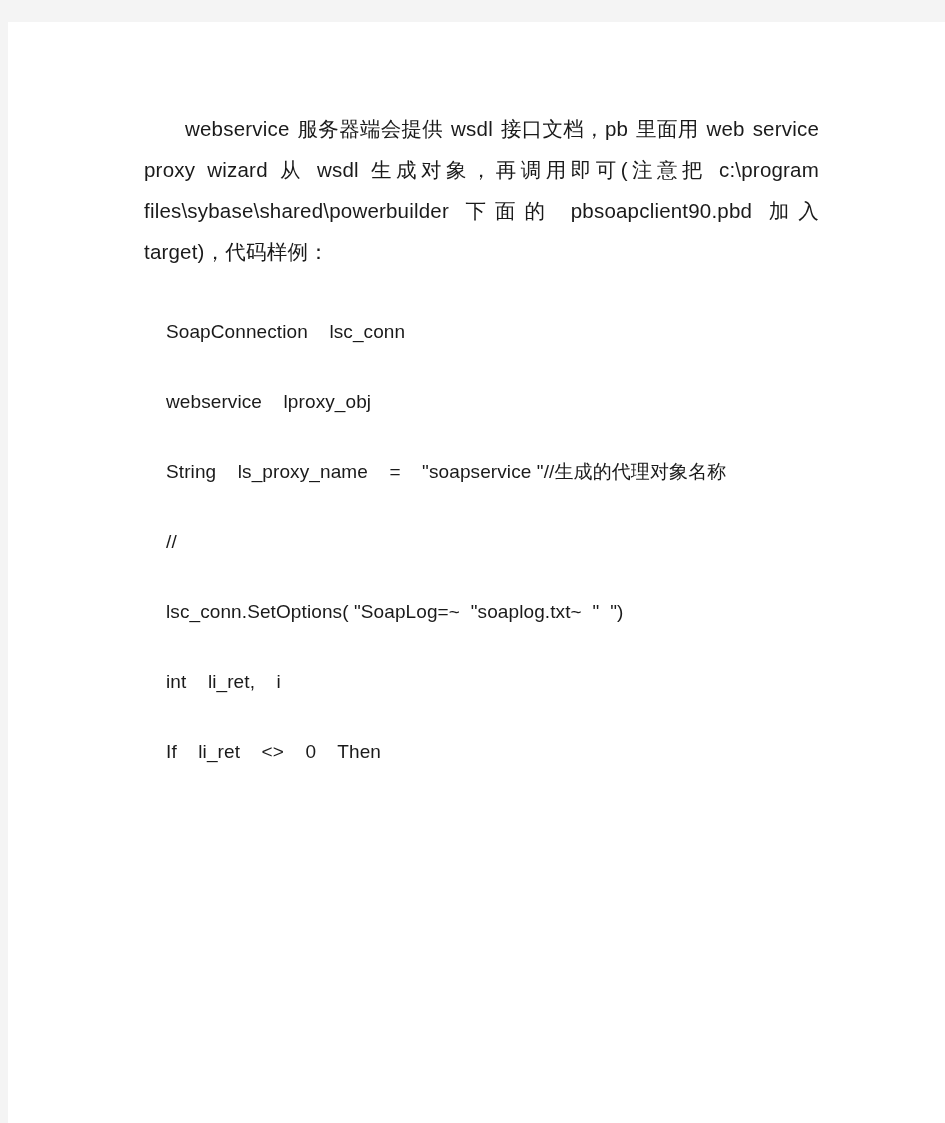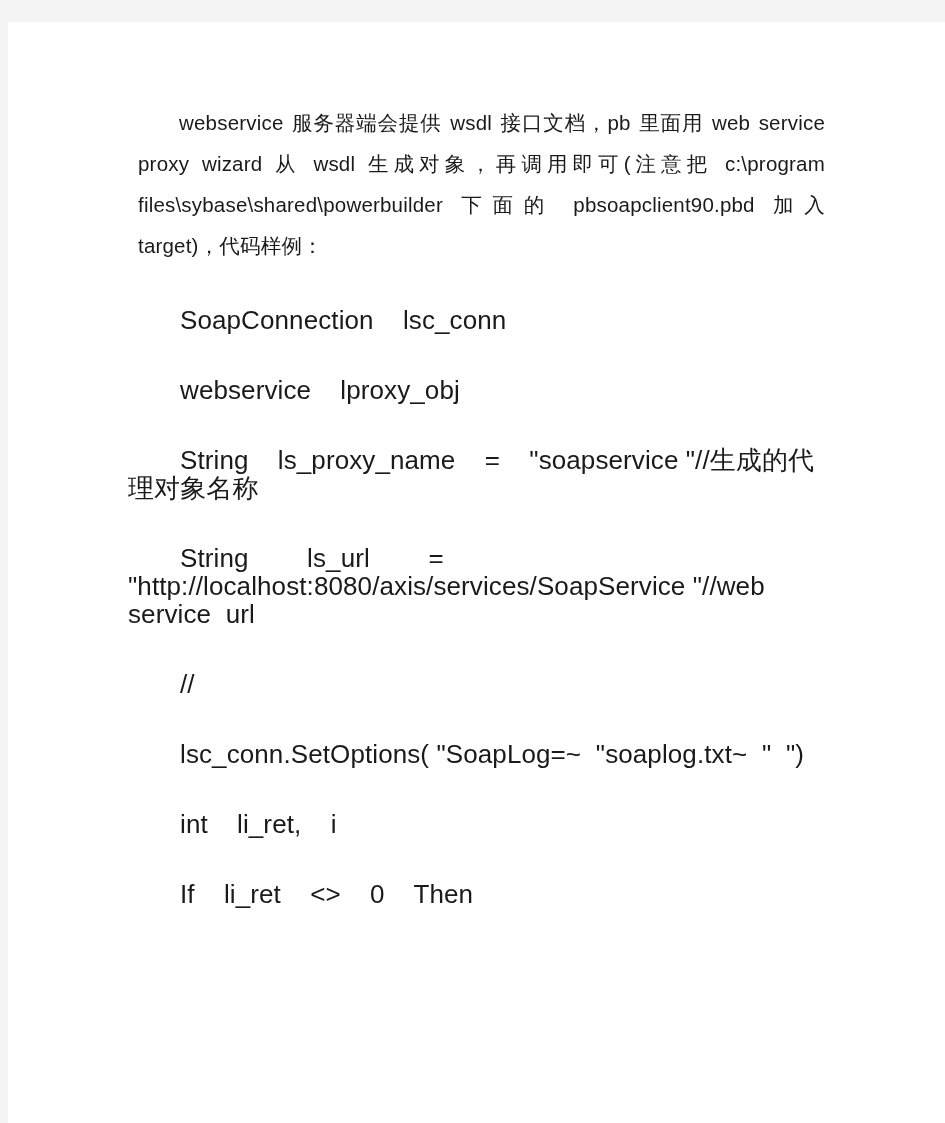--- a/index.html
+++ b/index.html
@@ -28,38 +28,38 @@
 
   .page-body {
     position: absolute;
     left: 120px;   
     top: 70px;     
     width: 707px;  
   }
 
   
   .prose {
-    margin: 10px;
+    margin: 16px;
     font-size: 20.5px;
     line-height: 41px;
     color: #1a1a1a;
     text-align: justify;
     text-justify: inter-character;
     text-indent: 2em;
     letter-spacing: 0.2px;
     word-spacing: 2px;
   }
 
   
   .code-block {
     margin: 0;
     padding-top: 30px;
   }
   .code-line {
-    font-size: 26px;
+    font-size: 19px;
     line-height: 28px;
     color: #1a1a1a;
     margin: 0 0 42px 0;
     text-indent: 2em;
     white-space: pre-wrap;
     word-break: break-word;
     letter-spacing: 0.1px;
   }
   .code-line:last-child { margin-bottom: 8px; }
 </style>
@@ -68,21 +68,20 @@
 
 <div class="page-sheet">
   <div class="page-body">
 
     <p class="prose">webservice 服务器端会提供 wsdl 接口文档，pb 里面用 web service proxy wizard 从 wsdl 生成对象，再调用即可(注意把 c:\program files\sybase\shared\powerbuilder 下面的 pbsoapclient90.pbd 加入 target)，代码样例：</p>
 
     <div class="code-block">
       <div class="code-line">SoapConnection    lsc_conn</div>
       <div class="code-line">webservice    lproxy_obj</div>
       <div class="code-line">String    ls_proxy_name    =    "soapservice "//生成的代理对象名称</div>
-      <div class="code-line">String        ls_url        =        "http://localhost:8080/axis/services/SoapService "//web  service  url</div>
       <div class="code-line">//</div>
       <div class="code-line">lsc_conn.SetOptions( "SoapLog=~  "soaplog.txt~  "  ")</div>
       <div class="code-line">int    li_ret,    i</div>
       <div class="code-line">If    li_ret    &lt;&gt;    0    Then</div>
     </div>
 
   </div>
 </div>
 
 </body></html>

